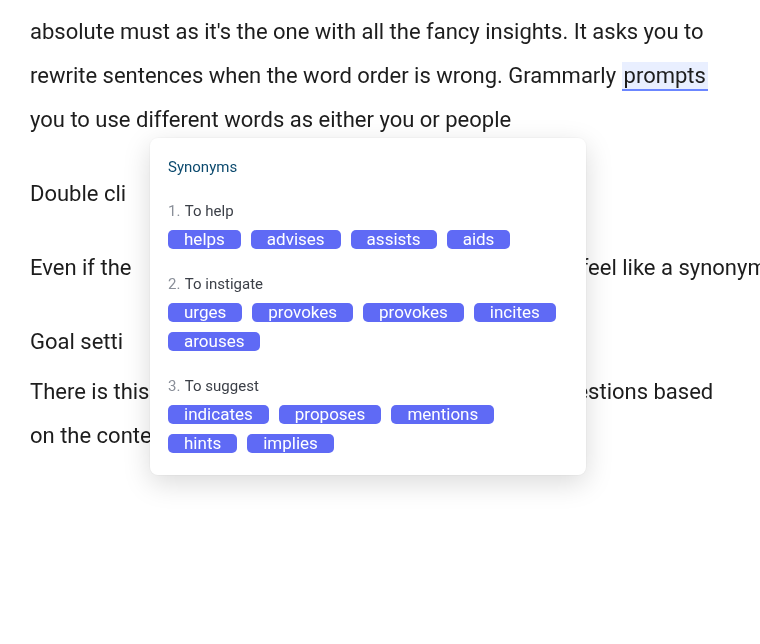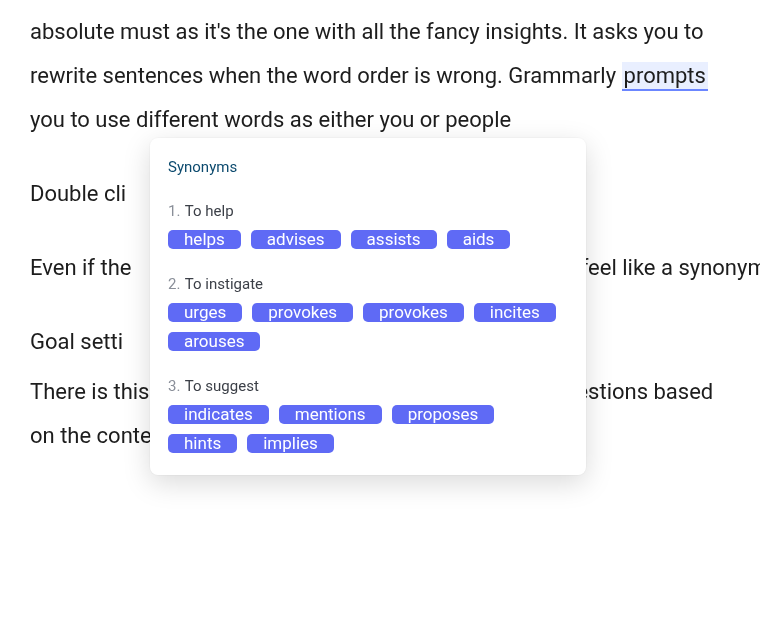--- a/index.html
+++ b/index.html
@@ -143,22 +143,22 @@
       </div>
     </div>
 
     <div class="group">
       <div class="group-label">
         <span class="num">3.</span>
         <span>To suggest</span>
       </div>
       <div class="chips">
         <button class="chip">indicates</button>
+        <button class="chip">proposes</button>
         <button class="chip">mentions</button>
-        <button class="chip">proposes</button>
         <button class="chip">hints</button>
         <button class="chip">implies</button>
       </div>
     </div>
 
   </div>
 
 </div>
 
 </body></html>

